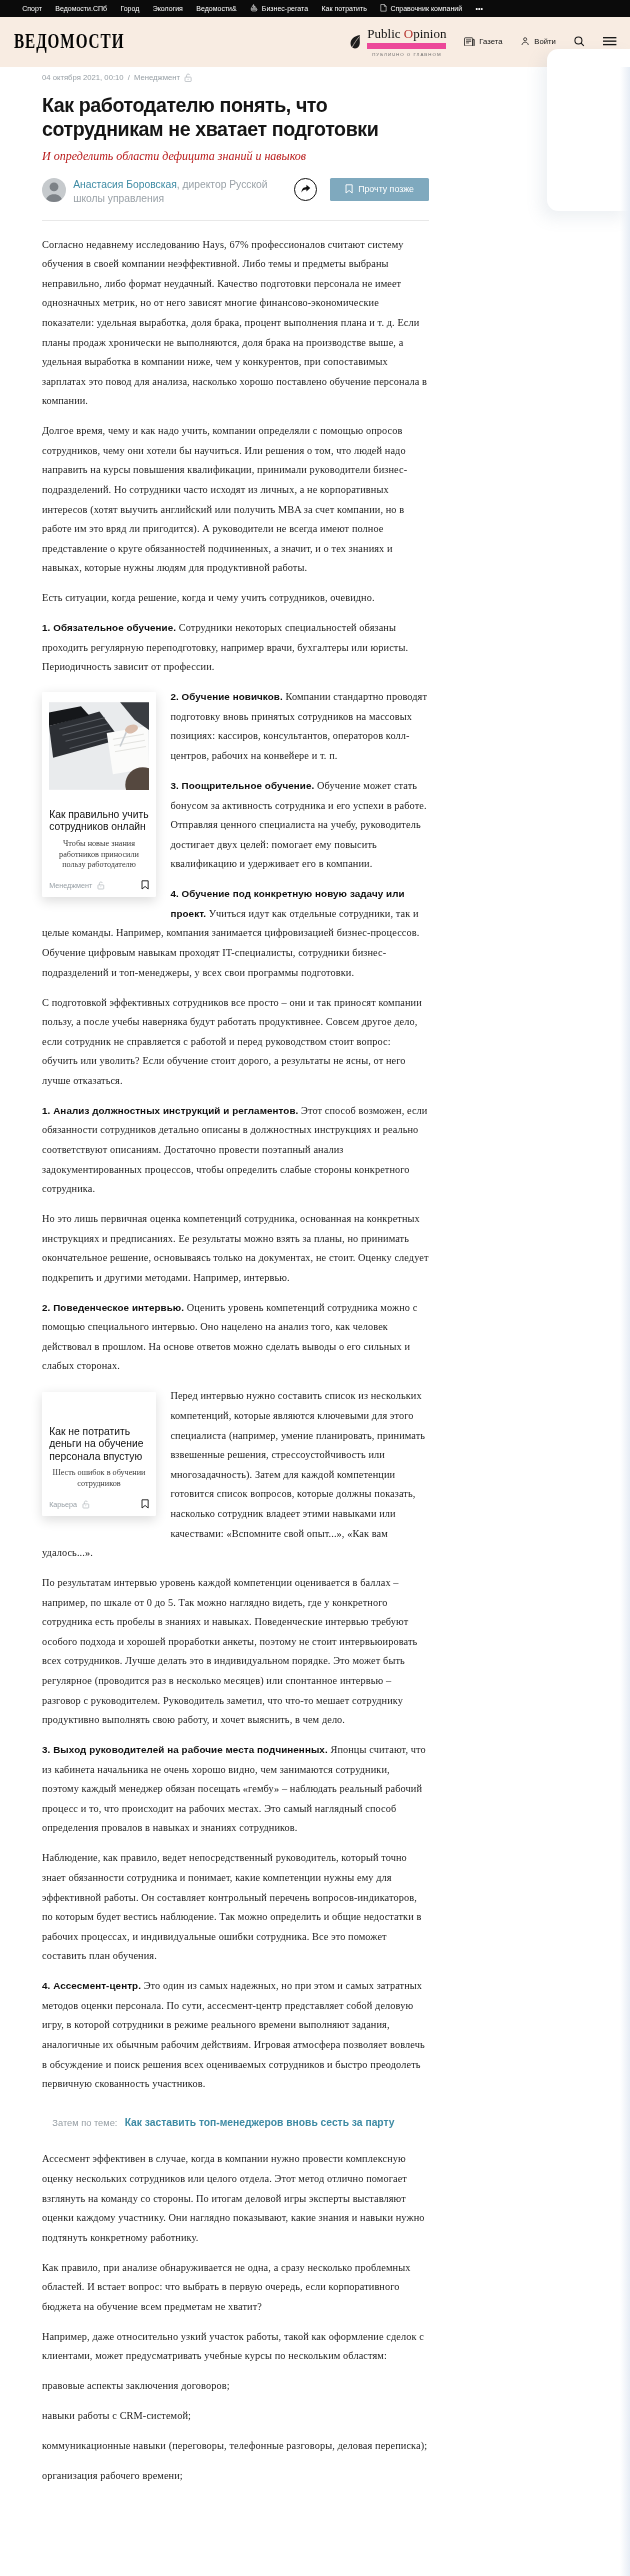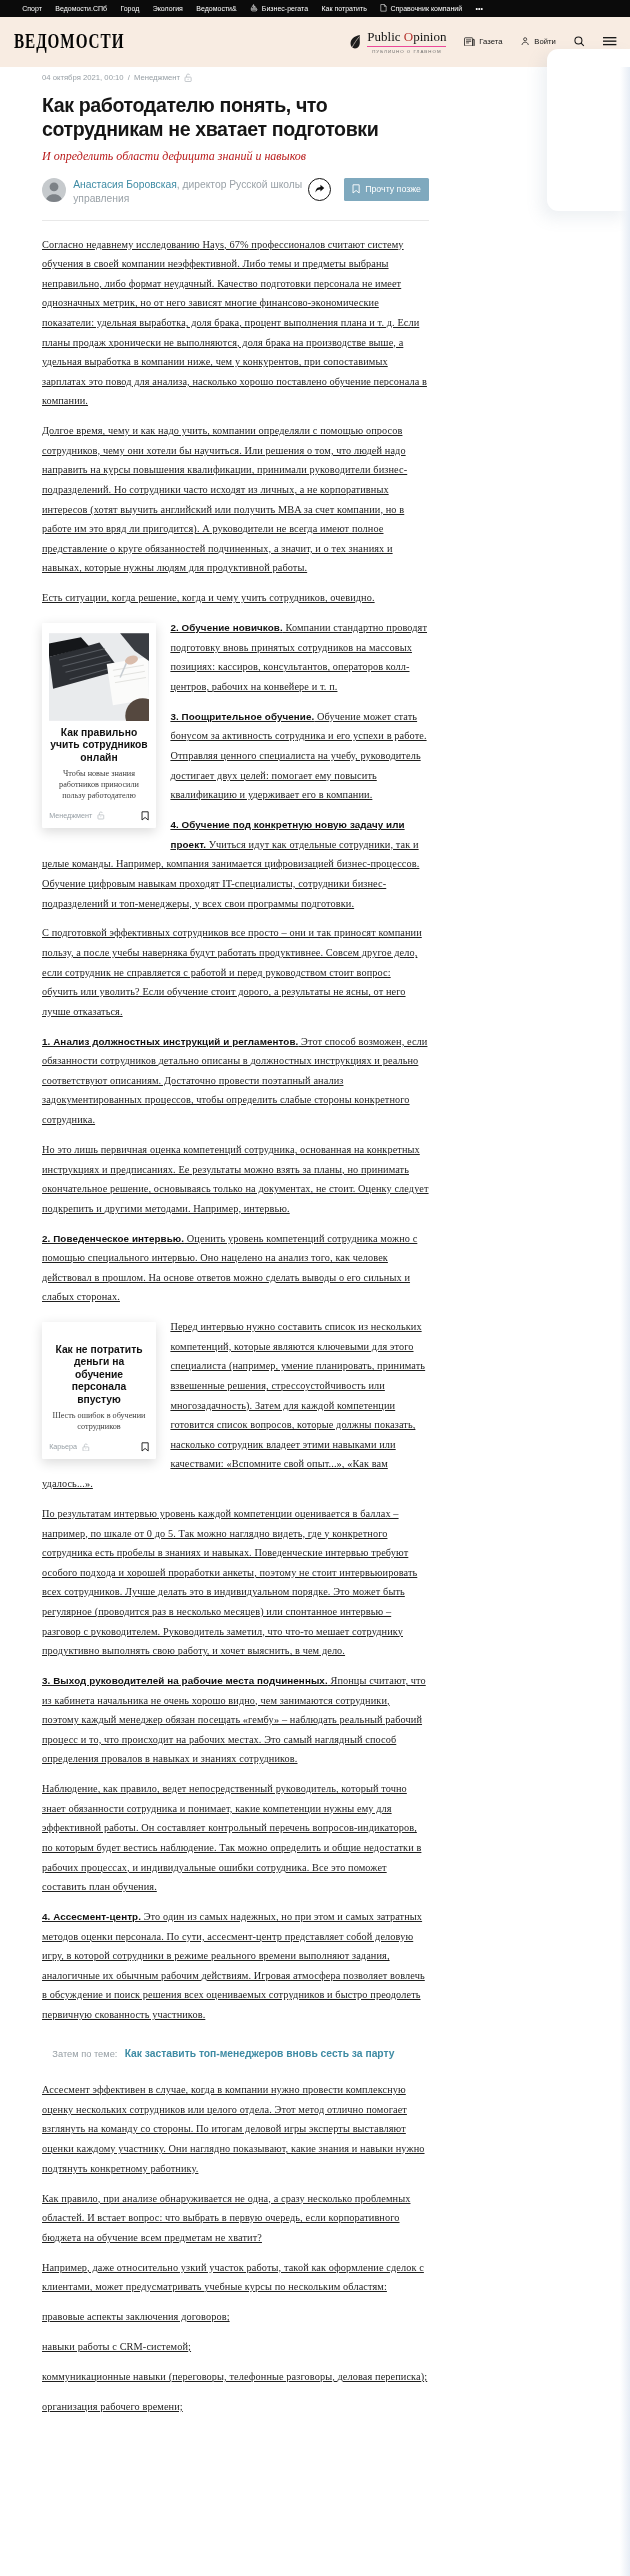--- a/index.html
+++ b/index.html
@@ -15,21 +15,21 @@
 
   
   .masthead { height:50px; background:#f8ece2; display:flex; align-items:center; padding:0 13.4px 0 14.4px; }
   .brand-logo { font-family:"Liberation Serif", serif; font-weight:700; font-size:16px; letter-spacing:1px;
                 color:#050505; transform:scale(0.95,1.3); transform-origin:left center; cursor:pointer; white-space:nowrap; }
   .mast-right { display:flex; align-items:center; margin-left:auto; gap:17.5px; }
   .po-logo { display:flex; align-items:center; gap:4.6px; cursor:pointer; }
   .po-leaf { width:13.4px; height:15.5px; }
   .po-text { text-align:center; }
   .po-line1 { font-family:"Liberation Serif", serif; font-size:13px; color:#141414;
-              border-bottom:1px solid #ec4899; padding-bottom:1px; white-space:nowrap; }
+              border-bottom:6px solid #ec4899; padding-bottom:1px; white-space:nowrap; }
   .po-line1 .red-o { color:#b5342f; }
   .po-line2 { font-size:4.4px; letter-spacing:1px; color:#6b6b6b; margin-top:2.1px; }
   .hdr-item { display:flex; align-items:center; gap:4.1px; font-size:7.7px; color:#141414; cursor:pointer; white-space:nowrap; }
   .icon-btn { cursor:pointer; display:flex; align-items:center; }
 
   
   .ad-card { position:absolute; top:49px; right:0; width:83px; height:162px; background:#ffffff;
              border-radius:11.3px 0 0 11.3px; box-shadow:-5.2px 6.2px 15.5px rgba(110,130,160,0.12); }
   .edge-fade { position:absolute; top:67px; right:0; width:10.3px; height:3219px;
                background:linear-gradient(to left, #e7edf5, rgba(255,255,255,0)); pointer-events:none; }
@@ -44,35 +44,35 @@
                       font-size:12px; color:#b91c1c; }
   .author-row { margin-top:13.4px; display:flex; align-items:flex-start; }
   .avatar { width:24px; height:24px; border-radius:50%; overflow:hidden; flex:none; }
   .author-text { margin-left:7.2px; width:242px; font-size:10.3px; line-height:14px; }
   .author-name { color:#3e8ba4; text-decoration:none; cursor:pointer; }
   .author-role { color:#9aa2a8; }
   .share-btn { margin-left:auto; width:23px; height:23px; border:1px solid #121212; border-radius:50%;
                display:flex; align-items:center; justify-content:center; cursor:pointer; flex:none; background:#fff; }
   .readlater-btn { margin-left:12.4px; height:23px; background:#7fa9be; border:none; border-radius:1.5px;
                    color:#ffffff; font-size:8.8px; display:flex; align-items:center; gap:5.2px;
-                   padding:0 8px; cursor:pointer; flex:none; font-family:"Liberation Sans", sans-serif; }
+                   padding:0 15px; cursor:pointer; flex:none; font-family:"Liberation Sans", sans-serif; }
   .divider { border:none; border-top:0.5px solid #e8e8e8; margin-top:14.4px; }
 
   .article-body { margin-top:13.4px; padding-bottom:36px; }
   .article-body p { font-family:"Liberation Serif", serif; font-size:10.3px; line-height:19.6px;
-                    letter-spacing:0.1px; color:#1f1f1f; margin:0 0 10.3px;text-decoration:underline; }
+                    letter-spacing:0.1px; color:#1f1f1f; margin:0 0 10.3px; }
   .article-body p strong { font-family:"Liberation Sans", sans-serif; font-size:9.8px; font-weight:700; color:#111; }
 
   
   .embed-card { float:left; width:114px; background:#ffffff; border-radius:1px;
                 box-shadow:0 3.6px 11.3px rgba(0,0,0,0.14); margin:5.2px 14.4px 12.4px 0;
                 padding:5.2px 7.2px 7.2px; cursor:pointer; }
   .embed-card.no-image { padding-top:15.5px; }
   .card-img { width:100px; height:88px; margin:4.1px auto 1px; display:block; }
-  .card-title { font-size:10.3px; line-height:12.4px; font-weight:700; color:#121212; margin-top:6px;text-align:center; }
+  .card-title { font-size:10.3px; line-height:12.4px; font-weight:400; color:#121212; margin-top:19px; }
   .card-caption { font-family:"Liberation Serif", serif; font-size:8.2px; line-height:10.8px;
                   color:#3d3d3d; margin-top:5.2px;text-align:center; }
   .card-footer { display:flex; align-items:center; margin-top:9.3px; }
   .card-category { font-size:7.2px; color:#98a0a6; text-decoration:none; cursor:pointer; }
   .card-footer .lock { margin-left:5.2px; }
   .card-footer .bmk { margin-left:auto; cursor:pointer; }
 
   
   .related { margin:23px 0 21.6px 10.3px; display:flex; align-items:baseline; gap:7.2px; }
   .related-label { font-size:9.3px; color:#98a0a6; }
@@ -210,20 +210,21 @@
         <span>Прочту позже</span>
       </button>
     </div>
 
     <hr class="divider">
 
     <article class="article-body">
       <p>Согласно недавнему исследованию Hays, 67% профессионалов считают систему обучения в своей компании неэффективной. Либо темы и предметы выбраны неправильно, либо формат неудачный. Качество подготовки персонала не имеет однозначных метрик, но от него зависят многие финансово-экономические показатели: удельная выработка, доля брака, процент выполнения плана и т. д. Если планы продаж хронически не выполняются, доля брака на производстве выше, а удельная выработка в компании ниже, чем у конкурентов, при сопоставимых зарплатах это повод для анализа, насколько хорошо поставлено обучение персонала в компании.</p>
       <p>Долгое время, чему и как надо учить, компании определяли с помощью опросов сотрудников, чему они хотели бы научиться. Или решения о том, что людей надо направить на курсы повышения квалификации, принимали руководители бизнес-подразделений. Но сотрудники часто исходят из личных, а не корпоративных интересов (хотят выучить английский или получить MBA за счет компании, но в работе им это вряд ли пригодится). А руководители не всегда имеют полное представление о круге обязанностей подчиненных, а значит, и о тех знаниях и навыках, которые нужны людям для продуктивной работы.</p>
       <p>Есть ситуации, когда решение, когда и чему учить сотрудников, очевидно.</p>
+      <p><strong>1. Обязательное обучение.</strong><span> Сотрудники некоторых специальностей обязаны проходить регулярную переподготовку, например врачи, бухгалтеры или юристы. Периодичность зависит от профессии.</span></p>
 
       <aside class="embed-card">
         <svg class="card-img" viewBox="0 0 194 170">
           <rect width="194" height="170" fill="#e9ebed"></rect>
           <polygon points="0,46 98,18 138,72 8,108" fill="#2c2f34"></polygon>
           <polygon points="0,20 62,8 78,26 0,46" fill="#15171a"></polygon>
           <g stroke="#585c62" stroke-width="2">
               <path d="M20 52 108 30M26 64 114 42M32 76 120 54M40 90 126 66"></path>
             </g>
           <polygon points="112,60 192,46 194,128 124,140" fill="#fbfbfa"></polygon>

